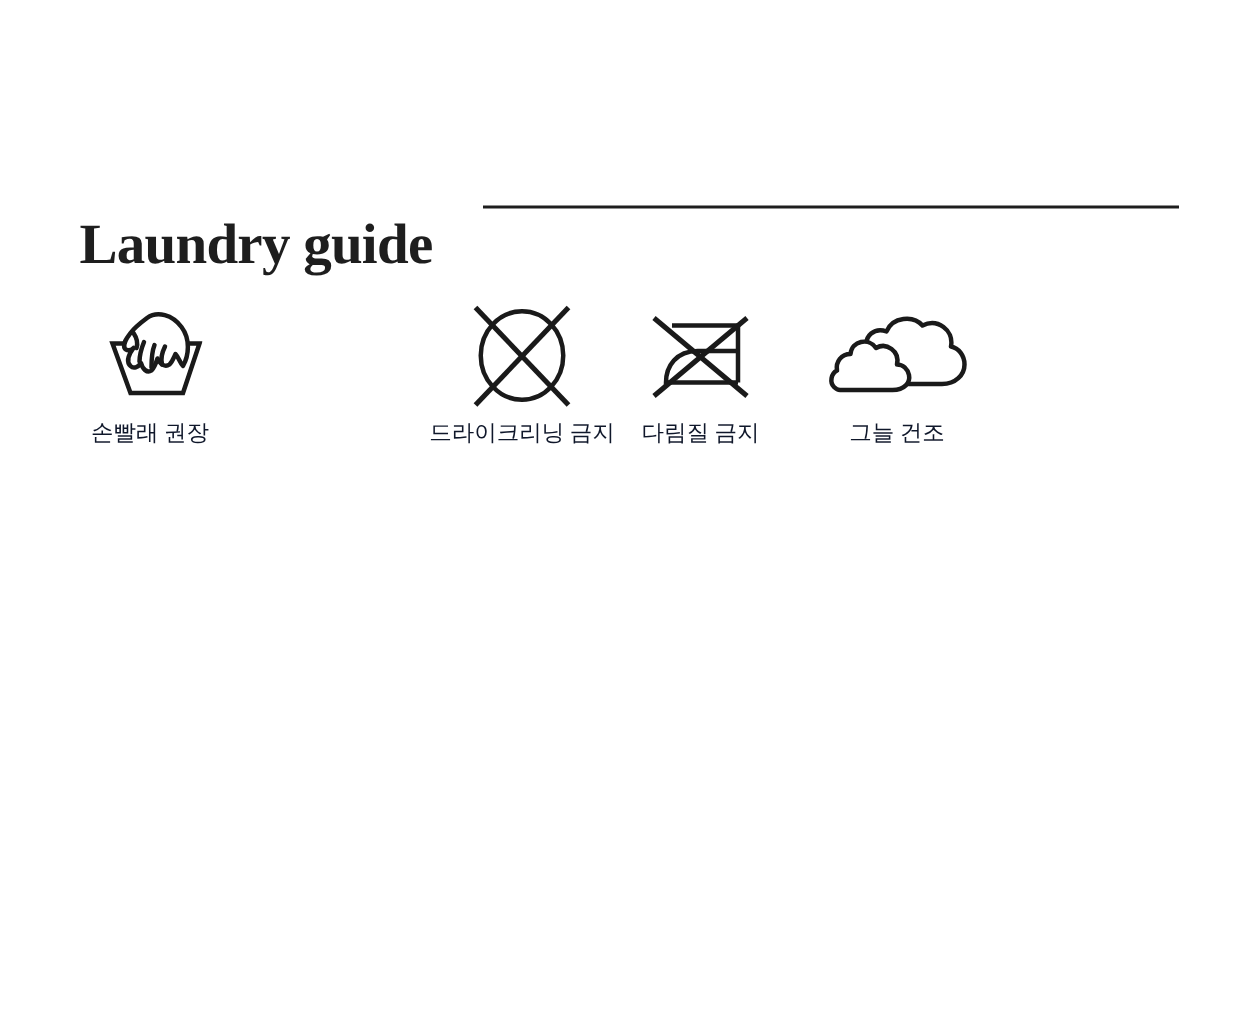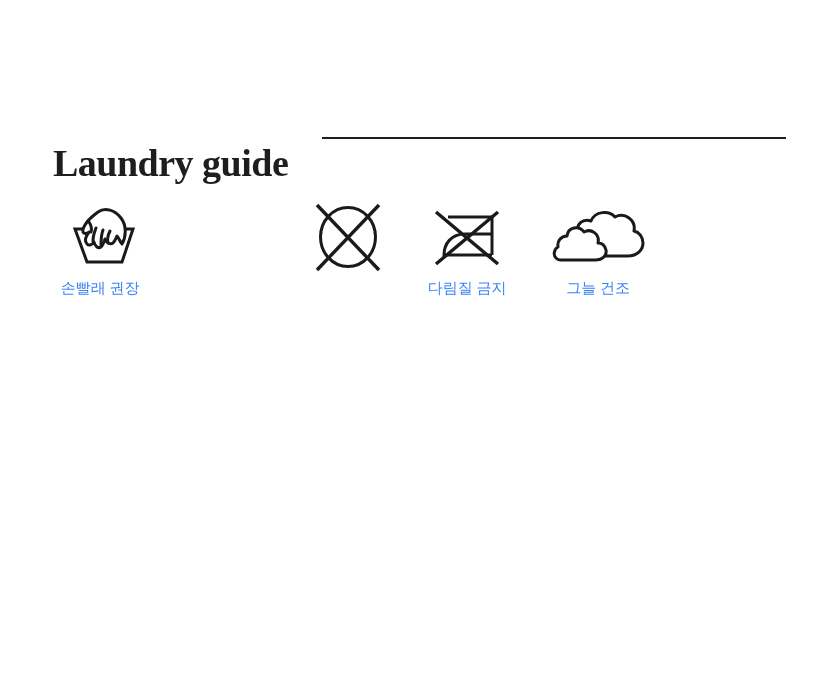--- a/index.html
+++ b/index.html
@@ -25,21 +25,21 @@
   .laundry-item{
     position:absolute;top:196px;width:140px;
     display:flex;flex-direction:column;align-items:center;
   }
   .icon-box{
     height:80px;width:140px;
     display:flex;align-items:center;justify-content:center;
   }
   .item-label{
     margin-top:3px;
-    font-size:15px;color:#3b82f6;
+    font-size:15px;color:#0f172a;
     letter-spacing:0px;white-space:nowrap;
     font-family:"Liberation Serif","DejaVu Serif",serif;
     text-align:center;
   }
   .item-1{left:30px;} .item-2{left:148px;} .item-3{left:278px;}
   .item-4{left:397px;} .item-5{left:528px;} .item-6{left:664px;}
   svg .ln{stroke:#1a1a1a;stroke-width:3;fill:none;}
   svg .lnw{stroke:#1a1a1a;stroke-width:3;fill:#ffffff;}
   svg .cross{stroke:#1a1a1a;stroke-width:3.4;fill:none;}
   svg .thick{stroke-width:3.4;}
@@ -68,20 +68,21 @@
 
 
   <div class="laundry-item item-3">
     <div class="icon-box">
       <svg width="70" height="74" viewBox="0 0 70 74">
         <ellipse class="ln" cx="35" cy="38" rx="27.5" ry="29.5"></ellipse>
         <path class="cross" d="M4,6 L66,71"></path>
         <path class="cross" d="M66,6 L4,71"></path>
       </svg>
     </div>
+    <div class="item-label">드라이크리닝 금지</div>
   </div>
 
   <div class="laundry-item item-4">
     <div class="icon-box">
       <svg width="70" height="62" viewBox="0 0 70 62">
         <path class="ln" d="M16,12 H60 V50"></path>
         <path class="ln" d="M60,50 H12 C12,39 19,29 33,29 H60"></path>
         <path class="cross" d="M4,7 L66,59"></path>
         <path class="cross" d="M66,7 L4,59"></path>
       </svg>

